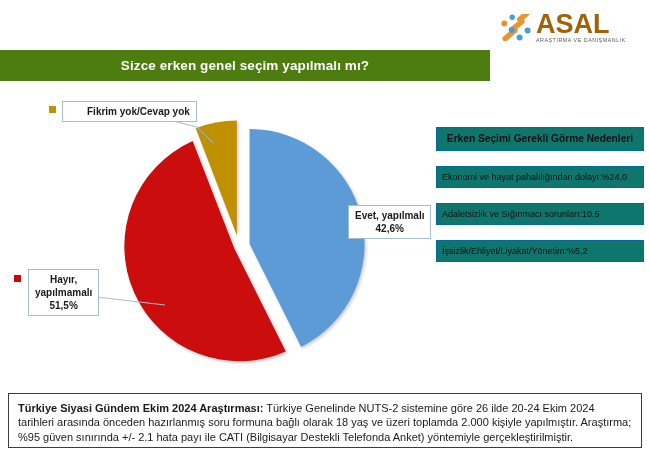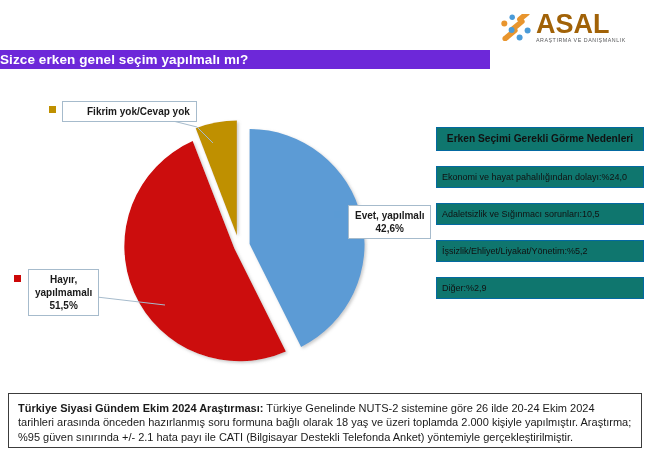--- a/index.html
+++ b/index.html
@@ -60,25 +60,25 @@
     margin-top: -1px;
     font-family: "Liberation Sans", sans-serif;
   }
 
   
   #title-bar {
     position: absolute;
     left: 0px;
     top: 50px;
     width: 490px;
-    height: 19px;
-    background: #6d28d9;
+    height: 31px;
+    background: #4d7c0f;
     display: flex;
     align-items: center;
-    justify-content: flex-start;
+    justify-content: center;
     box-sizing: border-box;
   }
   #title-bar .title-text {
     color: #ffffff;
     font-size: 13.5px;
     font-weight: bold;
     font-family: "Liberation Sans", sans-serif;
     letter-spacing: 0.1px;
   }
 
@@ -240,20 +240,19 @@
     <div>Hayır,</div>
     <div>yapılmamalı</div>
     <div>51,5%</div>
   </div>
 
   <div id="reasons">
     <div class="reason-box header">Erken Seçimi Gerekli Görme Nedenleri</div>
     <div class="reason-box">Ekonomi  ve hayat pahalılığından dolayı:%24,0</div>
     <div class="reason-box">Adaletsizlik ve Sığınmacı sorunları:10,5</div>
     <div class="reason-box">İşsizlik/Ehliyet/Liyakat/Yönetim:%5,2</div>
-    <div class="reason-box">Diğer:%2,9</div>
   </div>
 
   <div id="footer">
     <b>Türkiye Siyasi Gündem Ekim 2024 Araştırması:</b><span> Türkiye Genelinde  NUTS-2 sistemine göre 26 ilde 20-24 Ekim 2024 tarihleri arasında önceden  hazırlanmış soru formuna bağlı olarak 18 yaş ve üzeri toplamda 2.000 kişiyle yapılmıştır. Araştırma; %95 güven sınırında +/- 2.1 hata payı ile CATI (Bilgisayar Destekli Telefonda  Anket) yöntemiyle gerçekleştirilmiştir.</span>
   </div>
 
 </div>
 
 </body></html>

